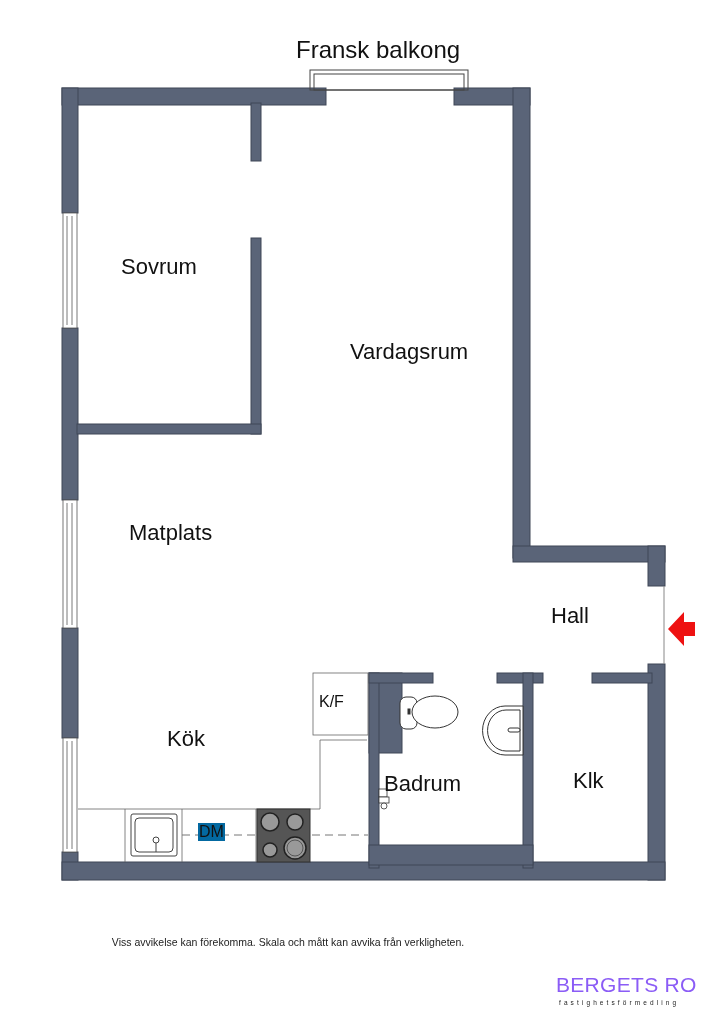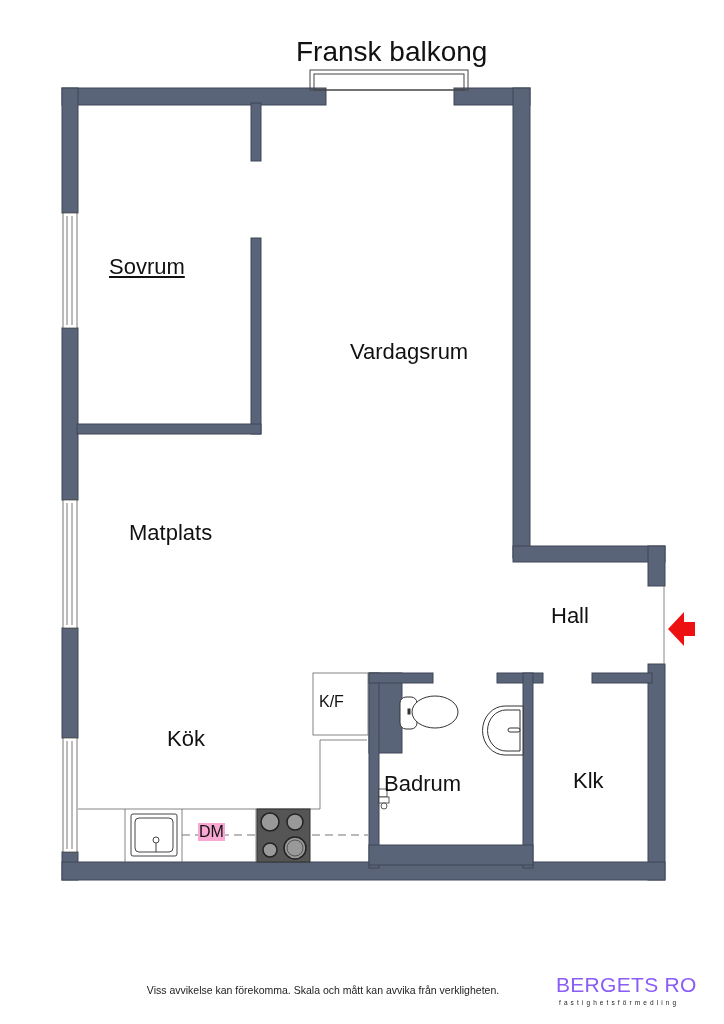--- a/index.html
+++ b/index.html
@@ -1,22 +1,22 @@
 <!DOCTYPE html>
 <html><head>
   <meta charset="utf-8">
   <style>
     html, body { margin: 0; padding: 0; background: #ffffff; }
     body { width: 724px; height: 1024px; position: relative; overflow: hidden; font-family: "Liberation Sans", sans-serif; }
     #plan { position: absolute; left: 0; top: 0; width: 724px; height: 1024px; }
     .lbl { position: absolute; color: #111; font-family: "Liberation Sans", sans-serif; white-space: nowrap; }
     .room { font-size: 22px; }
     .fixture { font-size: 16px; }
-    .title { font-size: 28px; }
-    .disclaimer { position: absolute; left: 0; width: 576px; top: 984px; text-align: center; font-size: 10.5px; color: #222; padding-left: 35px; }
+    .title { font-size: 24px; }
+    .disclaimer { position: absolute; left: 0; width: 576px; top: 936px; text-align: center; font-size: 10.5px; color: #222; }
     .brand { position: absolute; left: 556px; top: 973px; font-size: 21px; font-weight: normal; color: #8b5cf6; letter-spacing: 0.3px; }
     .brand-sub { position: absolute; left: 559px; top: 999px; font-size: 6.5px; color: #222; letter-spacing: 3.1px; }
   </style>
 </head>
 <body>
 
 <svg id="plan" viewBox="0 0 724 1024" xmlns="http://www.w3.org/2000/svg">
   <g fill="#5a6478" stroke="#3e4657" stroke-width="1">
 
     <rect x="62" y="88" width="264" height="17"></rect>
@@ -111,26 +111,26 @@
     <rect x="379" y="789" width="8" height="8"></rect>
     <rect x="379" y="797" width="10" height="6"></rect>
     <circle cx="384" cy="806" r="3"></circle>
   </g>
 
   <polygon points="668,629 684,612 684,622 695,622 695,636 684,636 684,646" fill="#ee1111"></polygon>
 </svg>
 
 <div class="lbl title" style="left:296px; top:36px;">Fransk balkong</div>
 
-<div class="lbl room" style="left:109px; top:254px;text-decoration:underline;">Sovrum</div>
+<div class="lbl room" style="left:121px; top:254px;">Sovrum</div>
 <div class="lbl room" style="left:318px; top:339px;margin-left:32px;">Vardagsrum</div>
 <div class="lbl room" style="left:129px; top:520px;">Matplats</div>
 <div class="lbl room" style="left:167px; top:726px;">Kök</div>
 <div class="lbl room" style="left:551px; top:603px;">Hall</div>
 <div class="lbl room" style="left:384px; top:771px;">Badrum</div>
 <div class="lbl room" style="left:573px; top:768px;text-align:center;">Klk</div>
 
 <div class="lbl fixture" style="left:319px; top:693px;">K/F</div>
-<div class="lbl fixture" style="left:198px; top:823px; background:#f9a8d4; padding:0 1px;">DM</div>
+<div class="lbl fixture" style="left:198px; top:823px; background:#0369a1; padding:0 1px;">DM</div>
 
 <div class="disclaimer">Viss avvikelse kan förekomma. Skala och mått kan avvika från verkligheten.</div>
 <div class="brand">BERGETS RO</div>
 <div class="brand-sub">fastighetsförmedling</div>
 
 </body></html>

